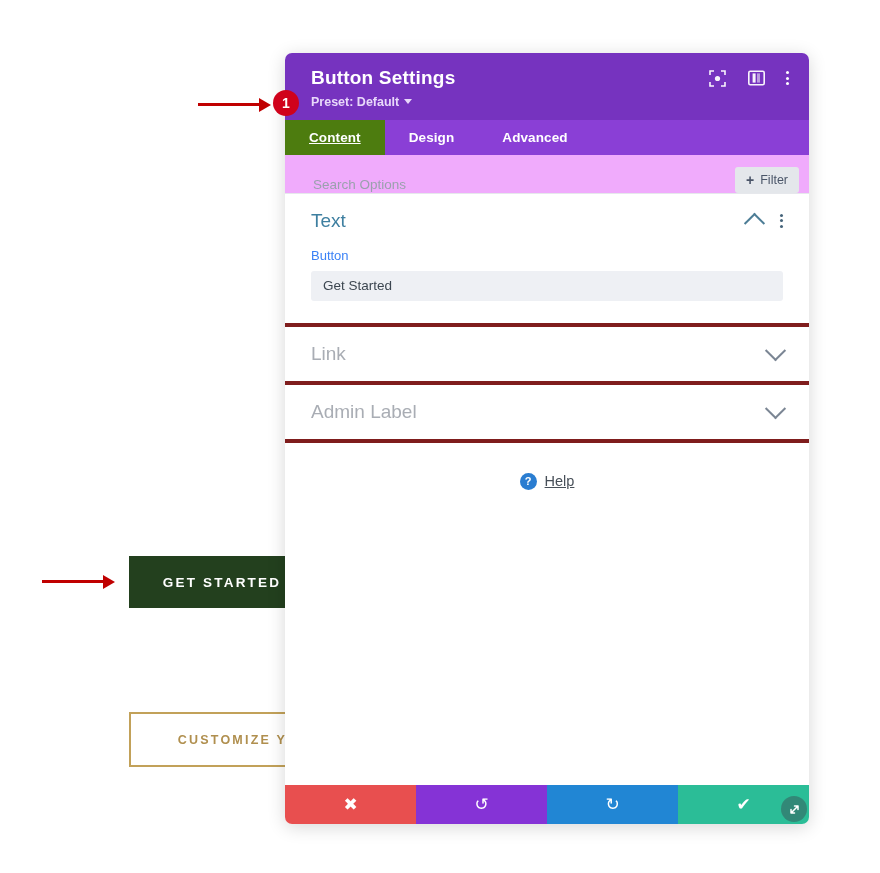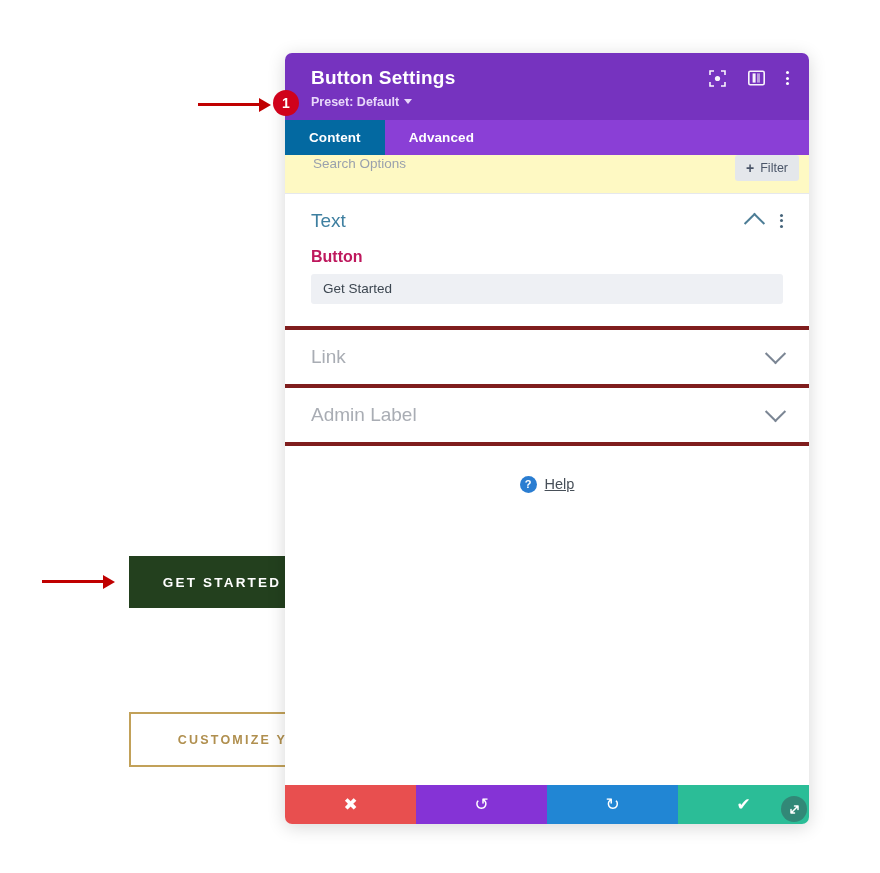--- a/index.html
+++ b/index.html
@@ -182,29 +182,29 @@
   .tab {
     padding: 0 24px;
     display: flex;
     align-items: center;
     color: #ffffff;
     font-size: 13.5px;
     font-weight: bold;
     cursor: pointer;
     letter-spacing: 0.1px;
   }
-  .tab.active { background: #0369a1; }
+  .tab.active { background: #4d7c0f; text-decoration: underline; }
 
   
   .search-row {
-    background: #fef9c3;
+    background: #f0abfc;
     border-bottom: 1px solid #e6e8ec;
     height: 38px;
     display: flex;
-    align-items: flex-start;
+    align-items: flex-end;
     padding: 0 10px 0 26px;
     flex: 0 0 auto;
   }
   .search-input {
     border: 0;
     background: transparent;
     outline: none;
     flex: 1;
     font-size: 13.5px;
     color: #4a5568;
@@ -259,23 +259,23 @@
     border-right: 2px solid #4d7d96;
     border-bottom: 2px solid #4d7d96;
     cursor: pointer;
   }
   .chev.up    { transform: rotate(-135deg) translate(-2px,-2px); }
   .chev.down  { transform: rotate(45deg) translate(-2px,-2px); border-color:#7b8694; }
   .dots-vert.dark i { background: #46647a; }
 
   .section-body { padding-bottom: 22px; }
   .field-label {
-    font-size: 16px;
-    color: #be185d;
-    font-weight: bold;
+    font-size: 13px;
+    color: #3b82f6;
+    font-weight: normal;
     margin-bottom: 8px;
   }
   .field-input {
     width: 100%;
     box-sizing: border-box;
     background: #eef0f4;
     border: 0;
     border-radius: 3px;
     height: 30px;
     padding: 0 12px;
@@ -390,20 +390,23 @@
           <i></i>
       </span>
     </div>
   </div>
 
   <div class="modal-tabs">
     <div class="tab active">
       <span>Content</span>
     </div>
     <div class="tab">
+      <span>Design</span>
+    </div>
+    <div class="tab">
       <span>Advanced</span>
     </div>
   </div>
 
   <div class="search-row">
     <input class="search-input" type="text" placeholder="Search Options" style="">
     <button class="filter-btn">
       <span class="plus-glyph">+</span>
       <span>Filter</span>
     </button>

